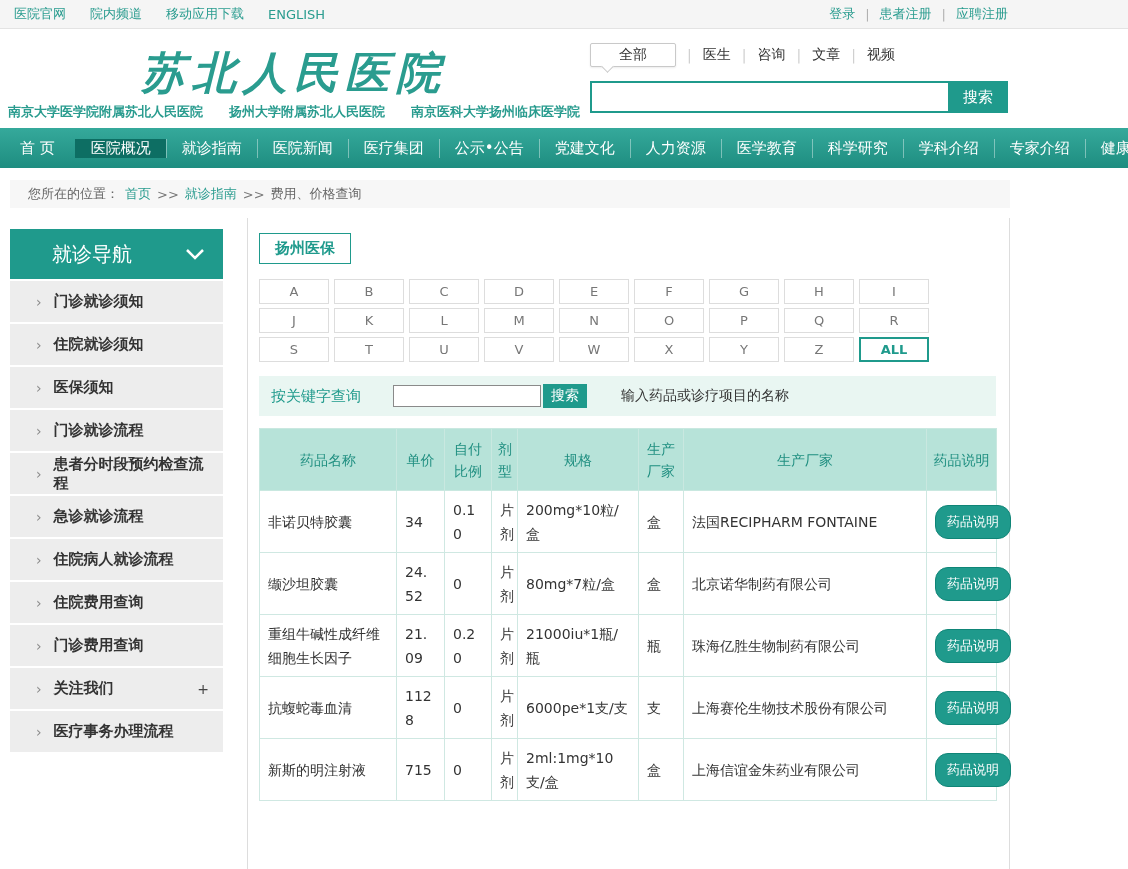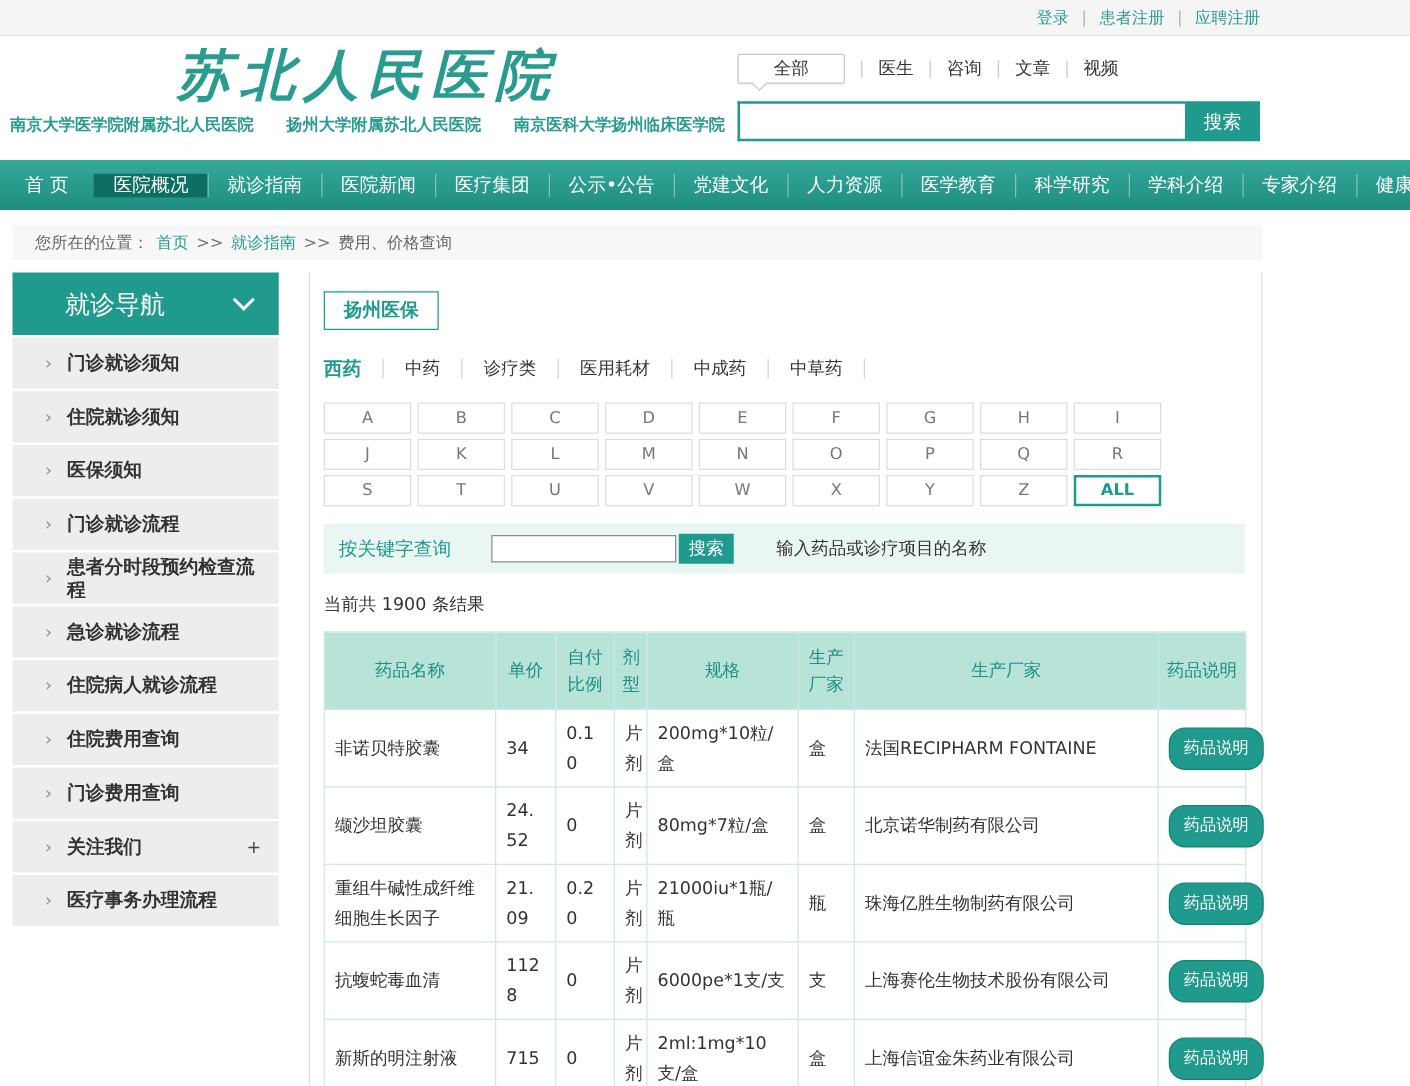--- a/index.html
+++ b/index.html
@@ -16,21 +16,21 @@
     display:flex; align-items:center; font-size:13px;
   }
   .topbar-left { display:flex; align-items:center; gap:24px; margin-left:14px; }
   .topbar-left span { color:#2a9c8f; cursor:pointer; }
   .topbar-right { margin-left:auto; margin-right:120px; display:flex; align-items:center; gap:10px; }
   .topbar-right .lnk { color:#2a9c8f; cursor:pointer; }
   .topbar-right .sep { color:#b0b0b0; }
 
   
   .header { height:99px; position:relative; background:#fff; }
-  .logo { position:absolute; left:24px; top:4px; width:540px; text-align:center; }
+  .logo { position:absolute; left:24px; top:16px; width:540px; text-align:center; }
   .logo-title {
     font-family:"DejaVu Serif","Liberation Serif",serif;
     font-size:44px; font-weight:bold; font-style:italic;
     color:#2a9c8f; letter-spacing:7px; line-height:56px; white-space:nowrap;
   }
   .logo-subs { display:flex; justify-content:center; gap:26px; margin-top:2px;
     font-size:13px; font-weight:bold; color:#2a9c8f; white-space:nowrap; }
 
   .search-area { position:absolute; left:590px; top:13px; width:418px; }
   .search-tabs { display:flex; align-items:center; font-size:14px; color:#333; height:26px; }
@@ -64,21 +64,21 @@
     width:1000px; margin:12px 0 0 10px; height:28px; background:#f7f7f7;
     display:flex; align-items:center; font-size:13px; color:#666; padding-left:18px;
   }
   .breadcrumb .lnk { color:#2a9c8f; cursor:pointer; }
   .breadcrumb .bsep { margin:0 6px; color:#777; }
   .breadcrumb .prefix { margin-right:6px; }
 
   
   .content { position:relative; margin-top:10px; height:651px; }
 
-  .sidebar { position:absolute; left:10px; top:0; width:213px; }
+  .sidebar { position:absolute; left:10px; top:11px; width:213px; }
   .sidebar-header {
     height:50px; background:#1f9a8c; color:#fff; display:flex; align-items:center;
     padding:0 18px 0 42px; font-size:20px; cursor:pointer;
   }
   .sidebar-header svg { margin-left:auto; }
   .sidebar-item {
     height:41px; background:#ededed; margin-top:2px; display:flex; align-items:center;
     font-size:15px; font-weight:bold; color:#333; padding:0 14px 0 26px; cursor:pointer;
   }
   .sidebar-item .arr { color:#8a8a8a; font-weight:normal; margin-right:12px; font-size:14px; }
@@ -129,20 +129,26 @@
   .pill {
     display:inline-block; background:#1f9a8c; color:#fff; font-size:13px;
     padding:4px 11px; border-radius:13px; border:1px solid #0f8577;
     cursor:pointer; white-space:nowrap;
   }
 </style>
 </head>
 <body>
 
 <div class="topbar">
+  <div class="topbar-left">
+    <span>医院官网</span>
+    <span>院内频道</span>
+    <span>移动应用下载</span>
+    <span>ENGLISH</span>
+  </div>
   <div class="topbar-right">
     <span class="lnk">登录</span>
     <span class="sep">|</span>
     <span class="lnk">患者注册</span>
     <span class="sep">|</span>
     <span class="lnk">应聘注册</span>
   </div>
 </div>
 
 <div class="header">
@@ -252,34 +258,20 @@
     <div class="sidebar-item">
       <span class="arr">›</span>
       <span>医疗事务办理流程</span>
     </div>
   </div>
 
   <div class="main">
 
     <span class="insurance-btn">扬州医保</span>
 
-    <div class="cat-tabs">
-      <span class="cat-active">西药</span>
-      <span class="cat-sep"></span>
-      <span class="cat">中药</span>
-      <span class="cat-sep"></span>
-      <span class="cat">诊疗类</span>
-      <span class="cat-sep"></span>
-      <span class="cat">医用耗材</span>
-      <span class="cat-sep"></span>
-      <span class="cat">中成药</span>
-      <span class="cat-sep"></span>
-      <span class="cat">中草药</span>
-      <span class="cat-sep"></span>
-    </div>
 
     <div class="letters">
       <div class="letter">A</div>
       <div class="letter">B</div>
       <div class="letter">C</div>
       <div class="letter">D</div>
       <div class="letter">E</div>
       <div class="letter">F</div>
       <div class="letter">G</div>
       <div class="letter">H</div>
@@ -304,21 +296,20 @@
       <div class="letter all">ALL</div>
     </div>
 
     <div class="keyword-bar">
       <span class="kw-label">按关键字查询</span>
       <input class="kw-input" type="text" value="" style="">
       <button class="kw-btn">搜索</button>
       <span class="kw-hint">输入药品或诊疗项目的名称</span>
     </div>
 
-    <div class="result-count">当前共 1900 条结果</div>
 
     <table class="drug">
       <colgroup>
         <col style="width:137px">
           <col style="width:48px">
           <col style="width:47px">
           <col style="width:26px">
         <col style="width:121px">
           <col style="width:45px">
           <col style="width:243px">

